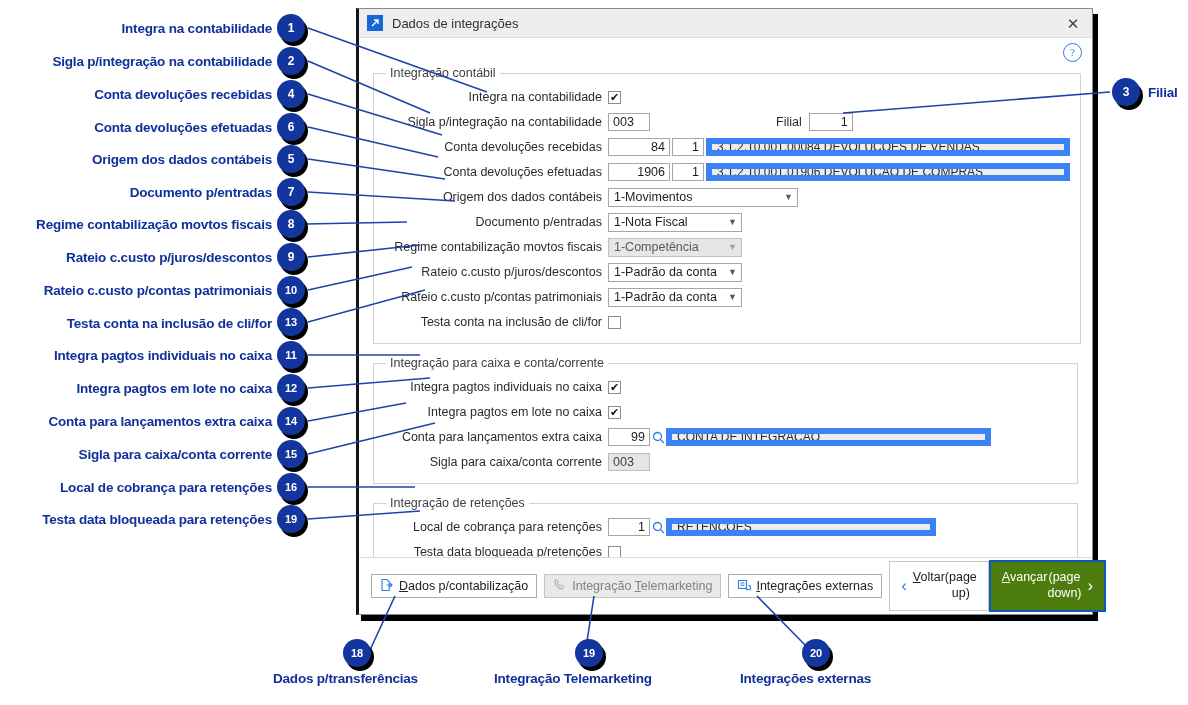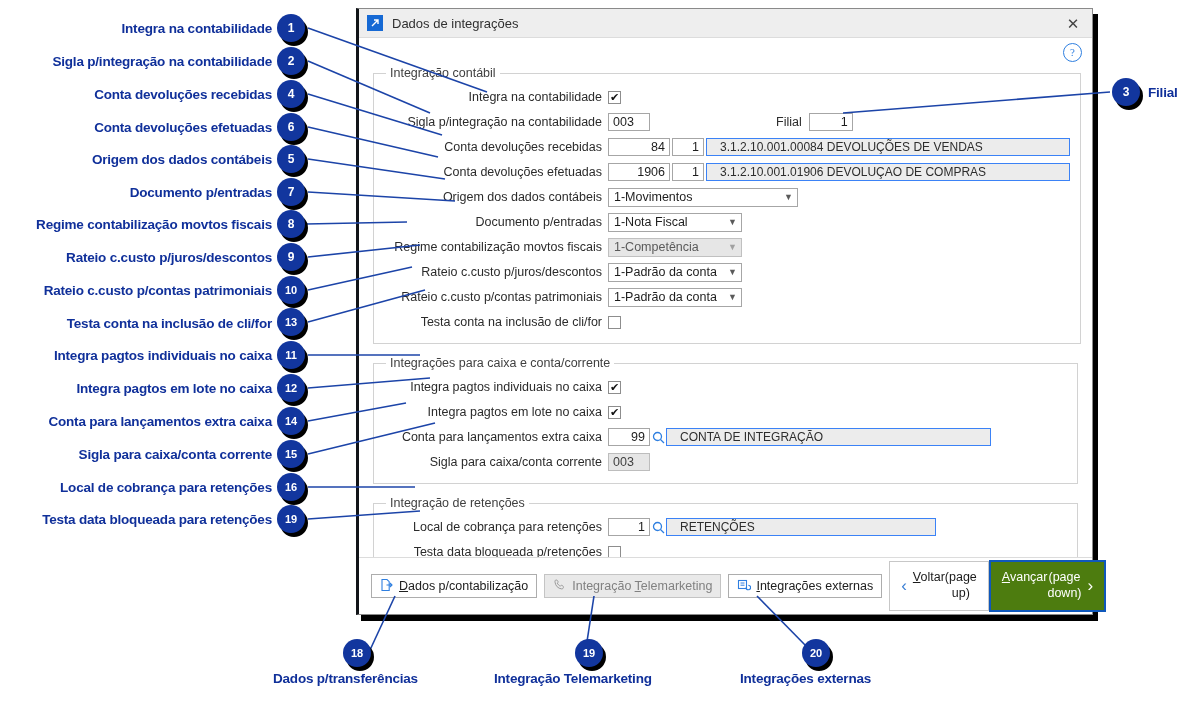--- a/index.html
+++ b/index.html
@@ -83,23 +83,23 @@
   .ctl{display:flex;align-items:center;}
 
   input.tb{
     height:18px;border:1px solid #a6a6a6;background:#ffffff;
     font-family:"Liberation Sans",sans-serif;font-size:12.5px;color:#1d1d1d;
     padding:0 4px;box-sizing:border-box;outline:none;
   }
   input.tb.dis{background:#e6e6e6;border-color:#bdbdbd;color:#404040;}
   input.num{text-align:right;}
   .readonly{
-    height:18px;border:1px solid #3b82f6;background:#ececec;
+    height:18px;border:6px solid #3b82f6;background:#ececec;
     font-size:12px;color:#2d2d2d;display:flex;align-items:center;
-    padding:0 13px;box-sizing:border-box;white-space:nowrap;overflow:hidden;
+    padding:0 5px;box-sizing:border-box;white-space:nowrap;overflow:hidden;
   }
   .cb{
     width:13px;height:13px;border:1px solid #8d8d8d;background:#fff;
     display:flex;align-items:center;justify-content:center;
     font-size:11px;color:#111;line-height:1;box-sizing:border-box;
   }
   .combo{
     height:19px;border:1px solid #a6a6a6;background:#ffffff;
     display:flex;align-items:center;justify-content:space-between;
     font-size:12.5px;color:#1d1d1d;padding:0 4px 0 5px;box-sizing:border-box;
@@ -319,21 +319,21 @@
 
       <div class="row" style="margin-bottom:0;">
         <span class="lbl">Testa conta na inclusão de cli/for</span>
         <span class="ctl">
             <span class="cb"></span>
           </span>
       </div>
     </fieldset>
 
     <fieldset class="grp">
-      <legend>Integrações para caixa e conta/corrente</legend>
+      <legend>Integração para caixa e conta/corrente</legend>
 
       <div class="row">
         <span class="lbl">Integra pagtos individuais no caixa</span>
         <span class="ctl">
             <span class="cb">✔</span>
           </span>
       </div>
 
       <div class="row">
         <span class="lbl">Integra pagtos em lote no caixa</span>

